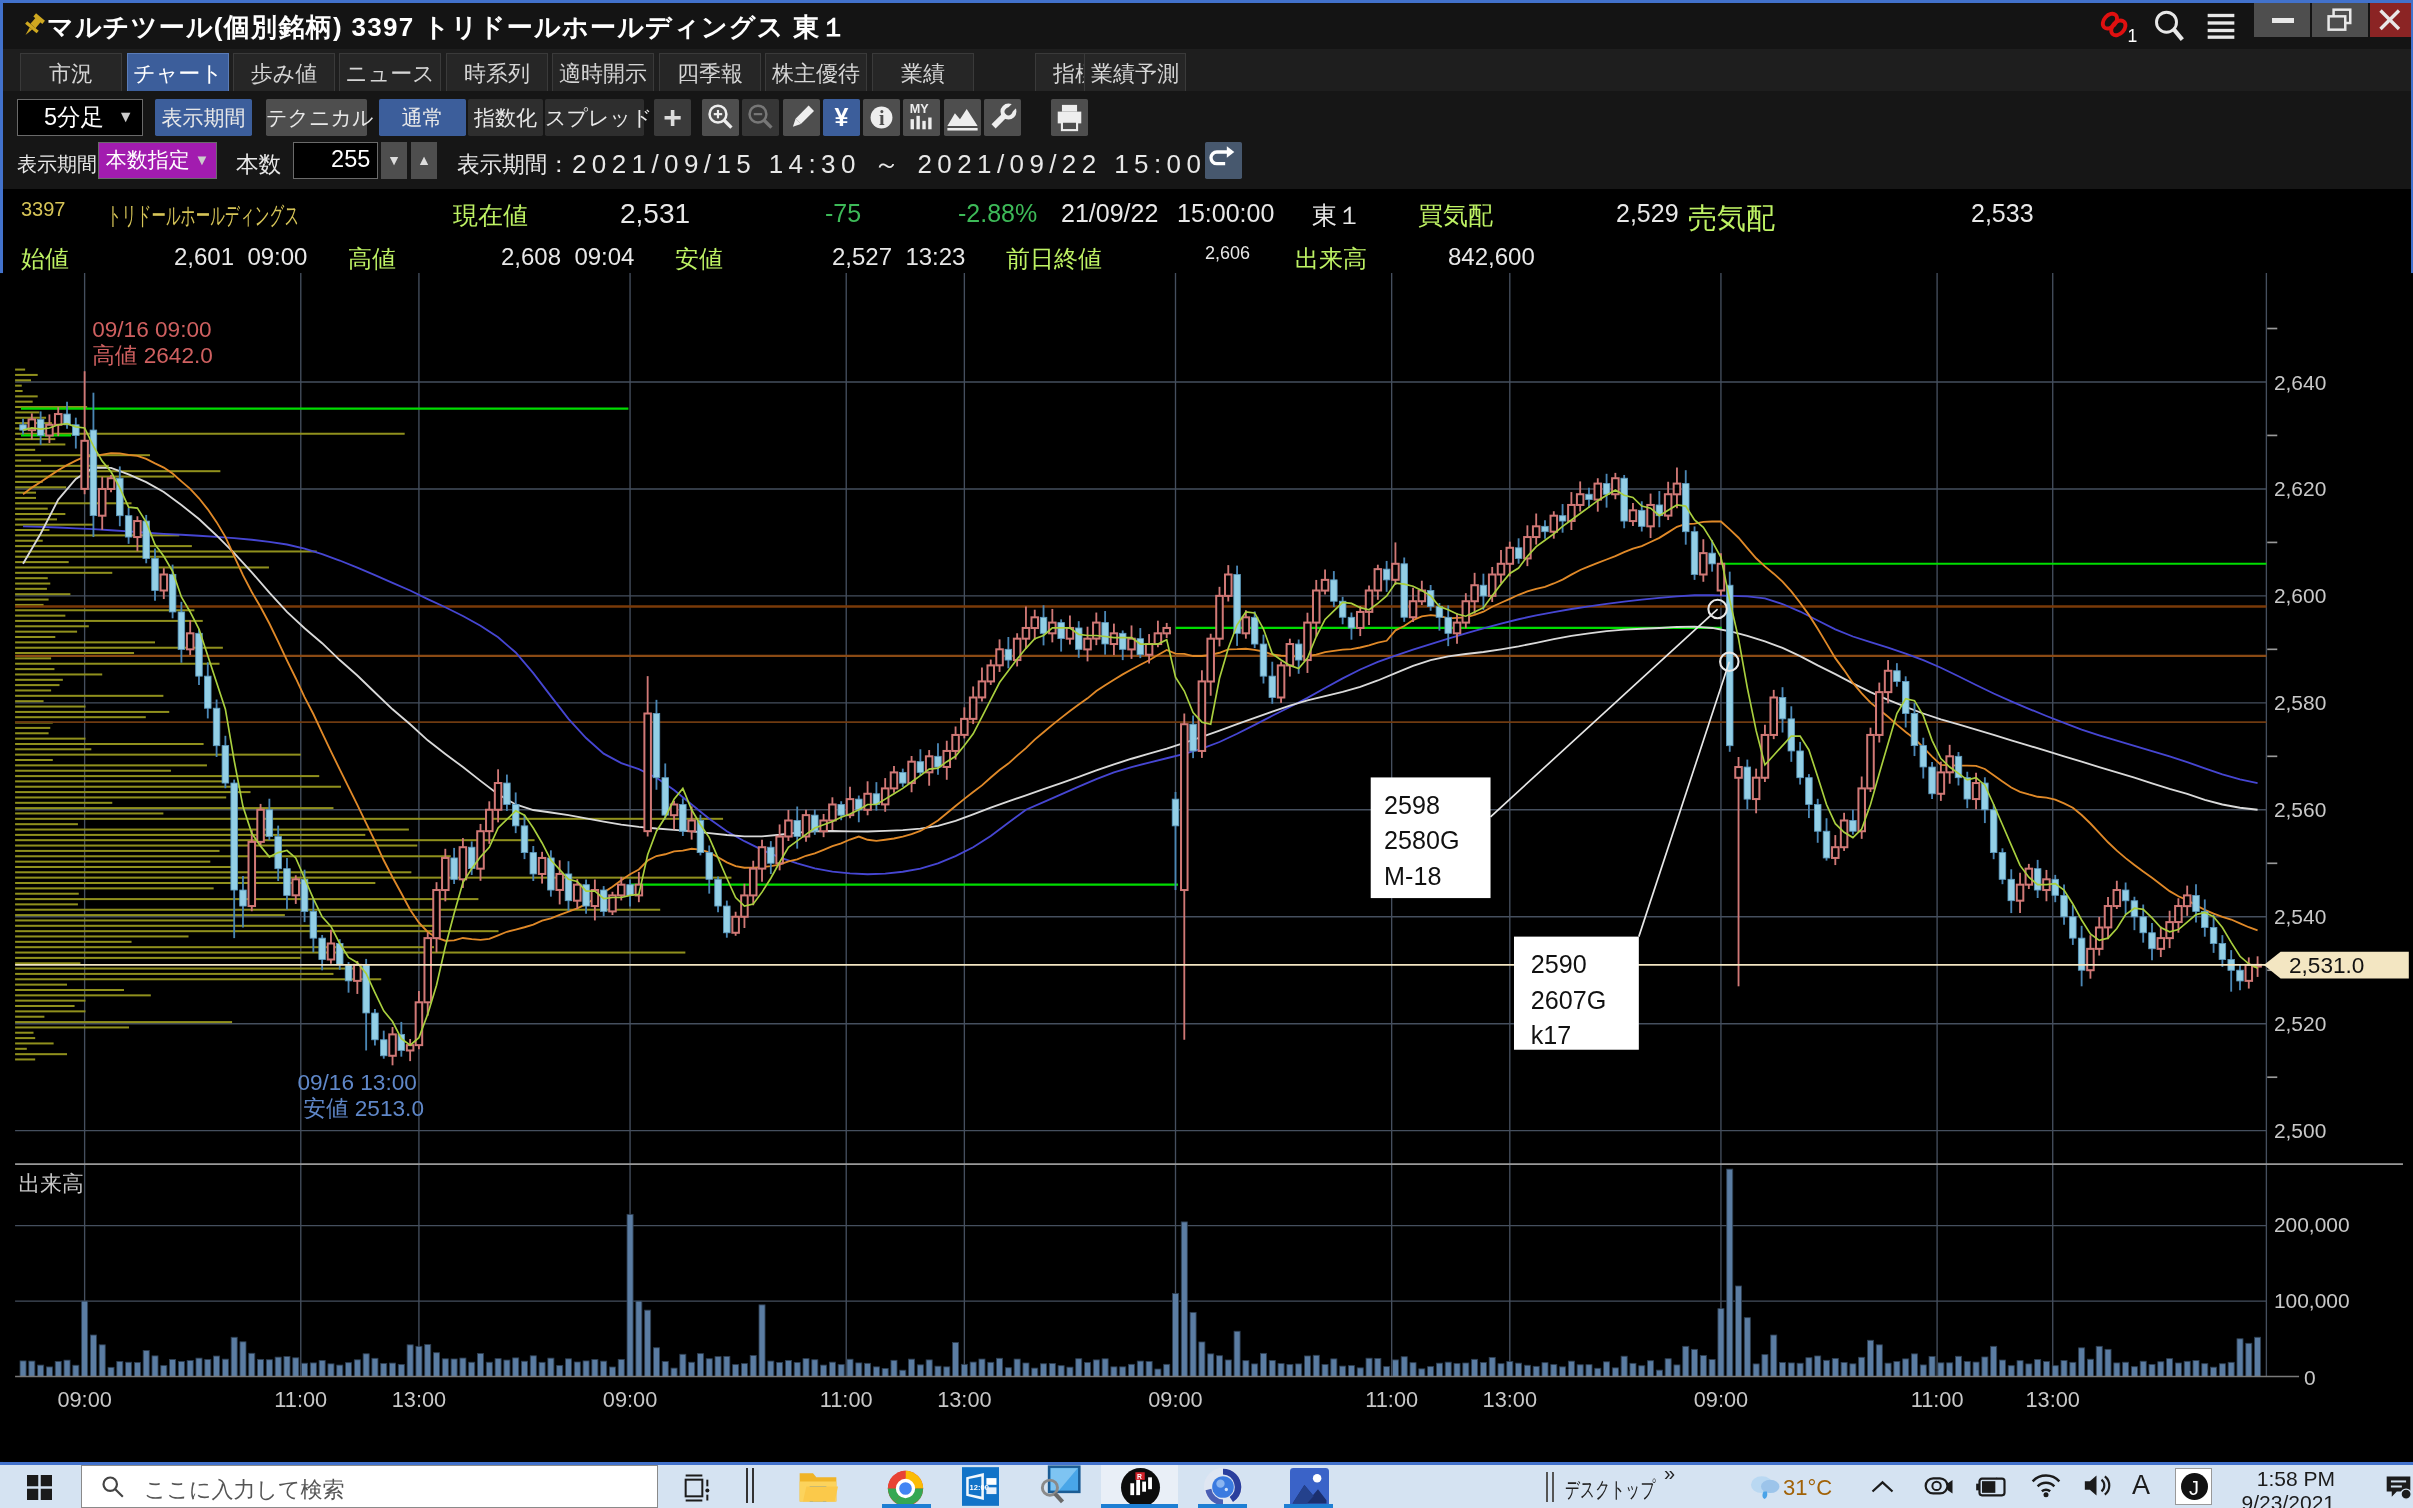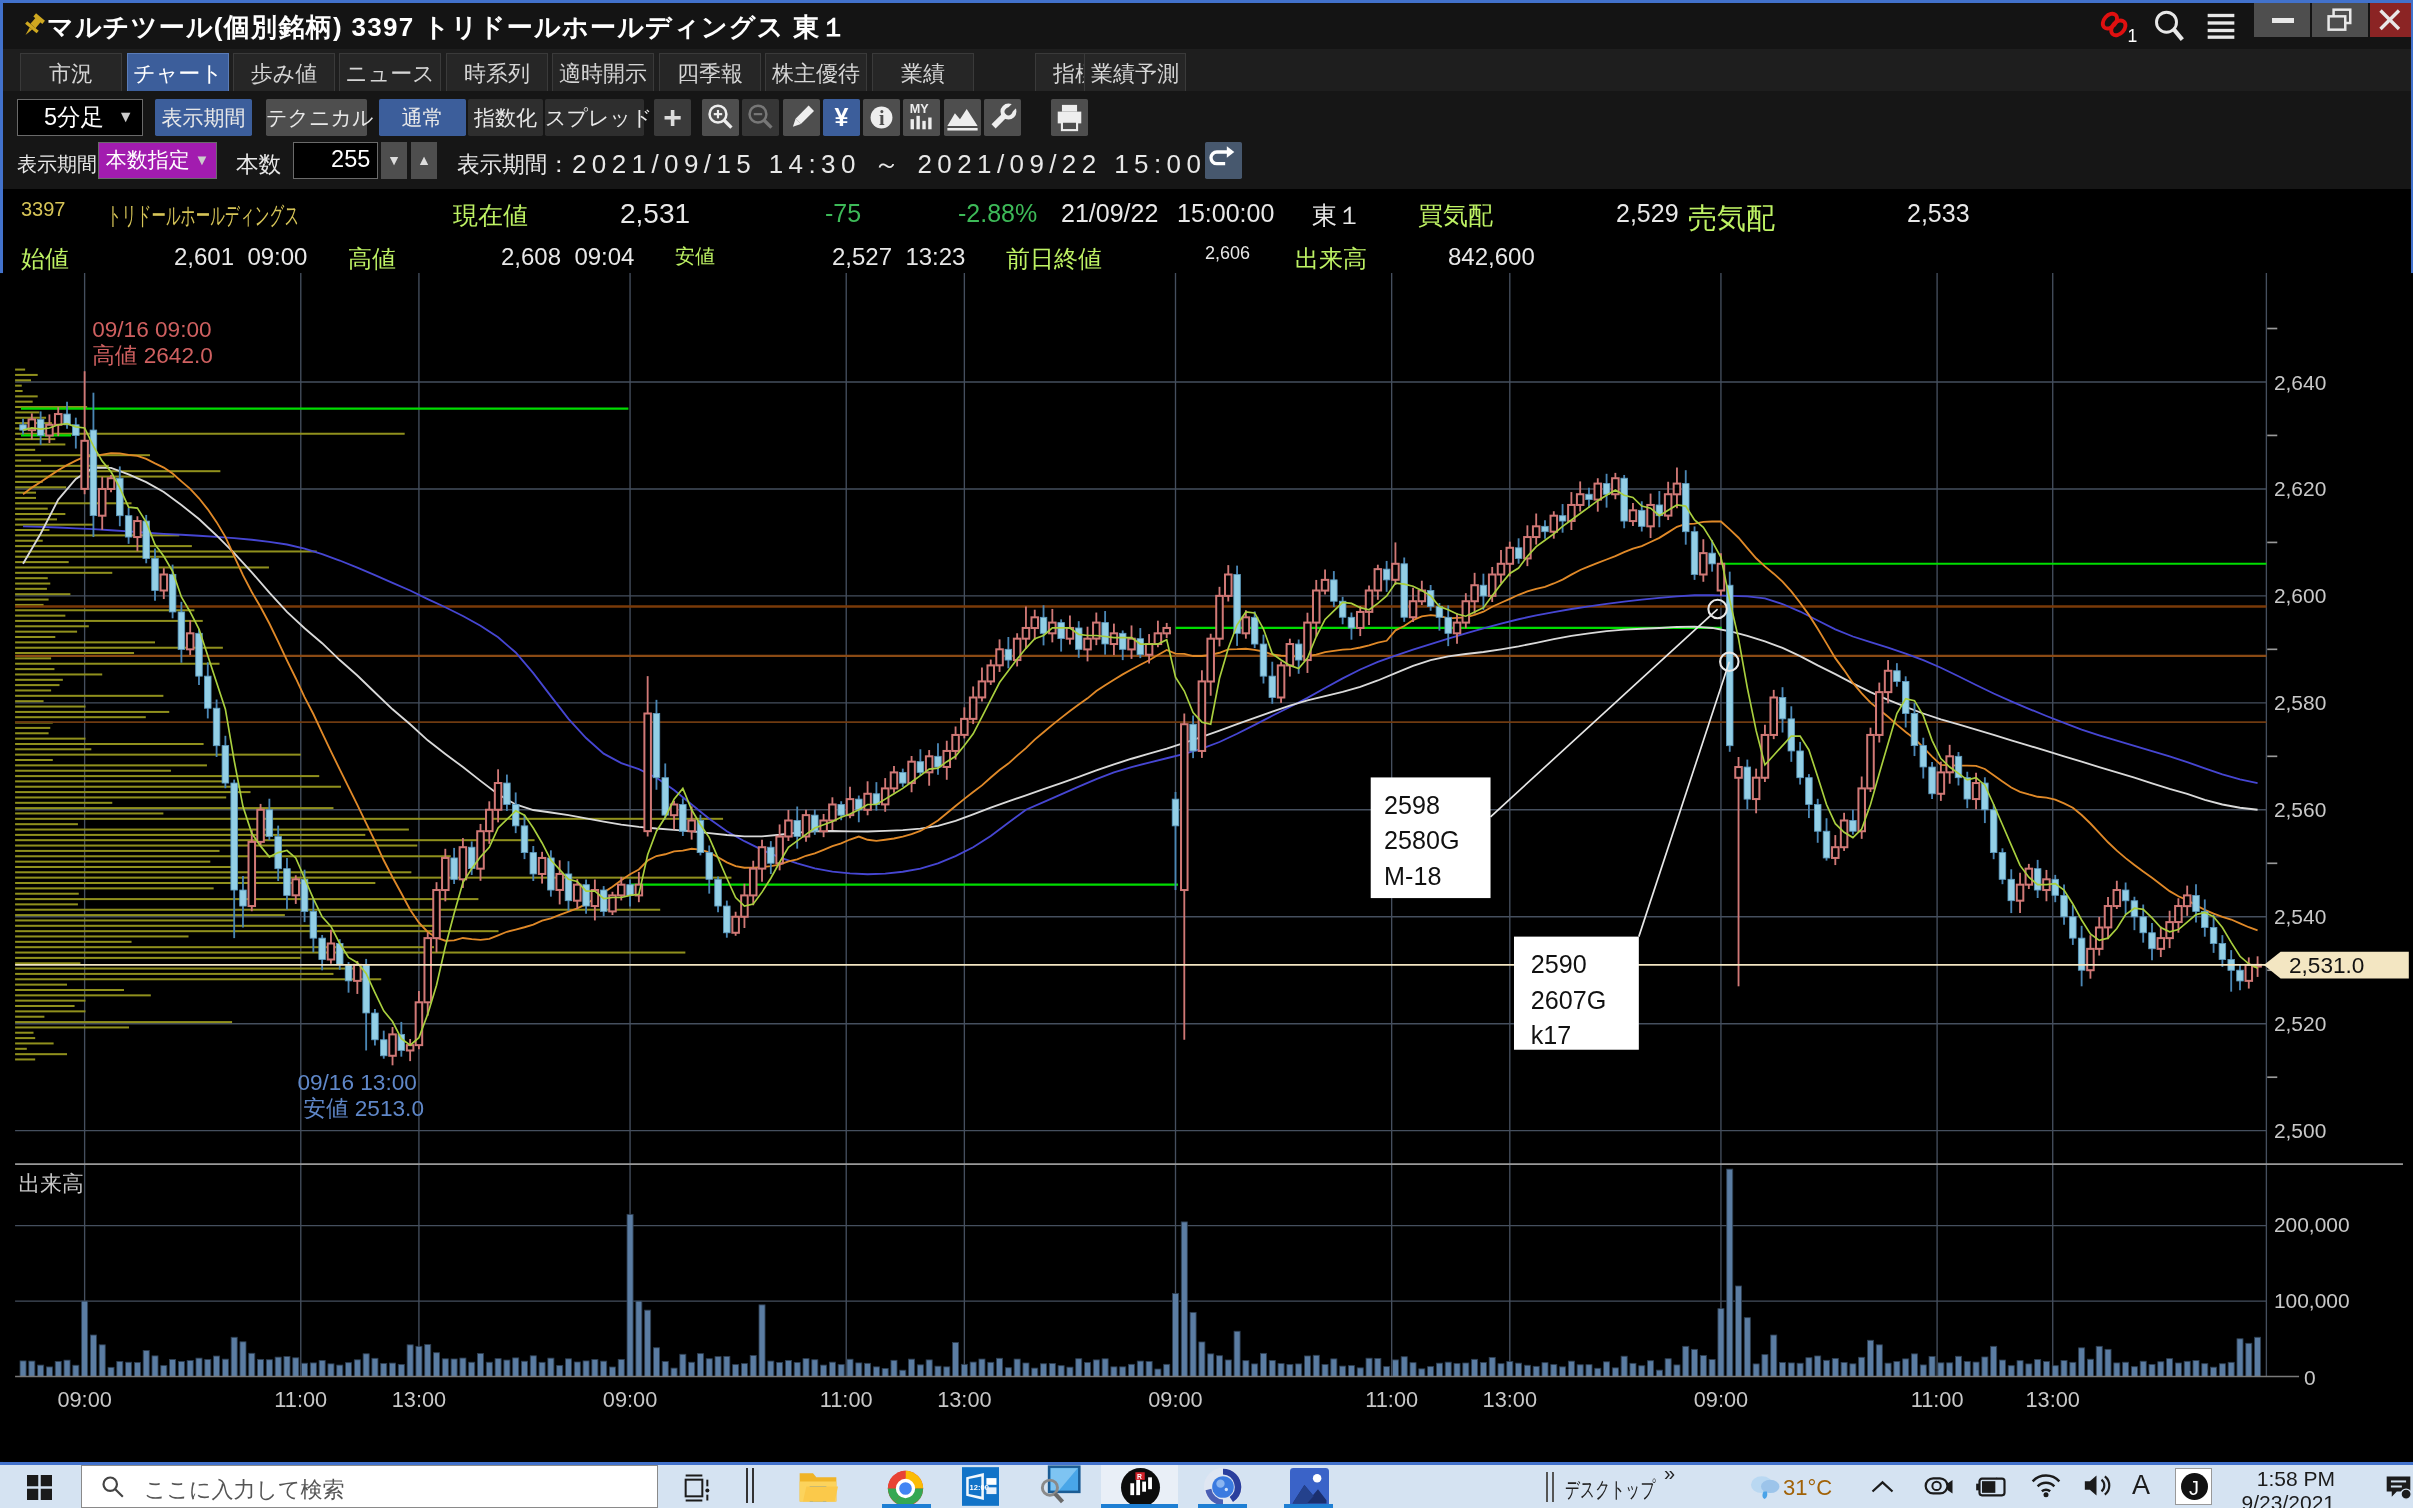--- a/index.html
+++ b/index.html
@@ -155,26 +155,26 @@
 <div class="abs teal" style="left:453px;top:199px;font-size:25px">現在値</div>
 <div class="abs wht" style="left:620px;top:198px;font-size:28px">2,531</div>
 <div class="abs grn" style="left:825px;top:199px;font-size:25px">-75</div>
 <div class="abs grn" style="left:958px;top:199px;font-size:25px">-2.88%</div>
 <div class="abs wht" style="left:1061px;top:199px;font-size:25px">21/09/22</div>
 <div class="abs wht" style="left:1177px;top:199px;font-size:25px">15:00:00</div>
 <div class="abs wht" style="left:1312px;top:199px;font-size:25px">東１</div>
 <div class="abs teal" style="left:1418px;top:199px;font-size:25px">買気配</div>
 <div class="abs wht" style="left:1616px;top:199px;font-size:25px">2,529</div>
 <div class="abs teal" style="left:1688px;top:199px;font-size:29px">売気配</div>
-<div class="abs wht" style="left:1907px;top:199px;font-size:25px">2,533</div>
+<div class="abs wht" style="left:1971px;top:199px;font-size:25px">2,533</div>
 <div class="abs teal" style="left:21px;top:243px;font-size:24px">始値</div>
 <div class="abs wht" style="left:174px;top:243px;font-size:24px">2,601&nbsp;&nbsp;09:00</div>
 <div class="abs teal" style="left:348px;top:243px;font-size:24px">高値</div>
 <div class="abs wht" style="left:501px;top:243px;font-size:24px">2,608&nbsp;&nbsp;09:04</div>
-<div class="abs teal" style="left:675px;top:243px;font-size:20px">安値</div>
+<div class="abs teal" style="left:675px;top:243px;font-size:24px">安値</div>
 <div class="abs wht" style="left:832px;top:243px;font-size:24px">2,527&nbsp;&nbsp;13:23</div>
 <div class="abs teal" style="left:1006px;top:243px;font-size:24px">前日終値</div>
 <div class="abs wht" style="left:1205px;top:243px;font-size:18px">2,606</div>
 <div class="abs teal" style="left:1295px;top:243px;font-size:24px">出来高</div>
 <div class="abs wht" style="left:1448px;top:243px;font-size:24px">842,600</div>
 
 <svg width="2413" height="1189" viewBox="0 326 2880 1419" style="position:absolute;left:0;top:273px">
 <rect x="0" y="326" width="2880" height="1419" fill="#000"></rect>
 <line x1="101" y1="326" x2="101" y2="1643" stroke="#454f5e" stroke-width="1.6"></line>
 <line x1="359" y1="326" x2="359" y2="1643" stroke="#454f5e" stroke-width="1.6"></line>

